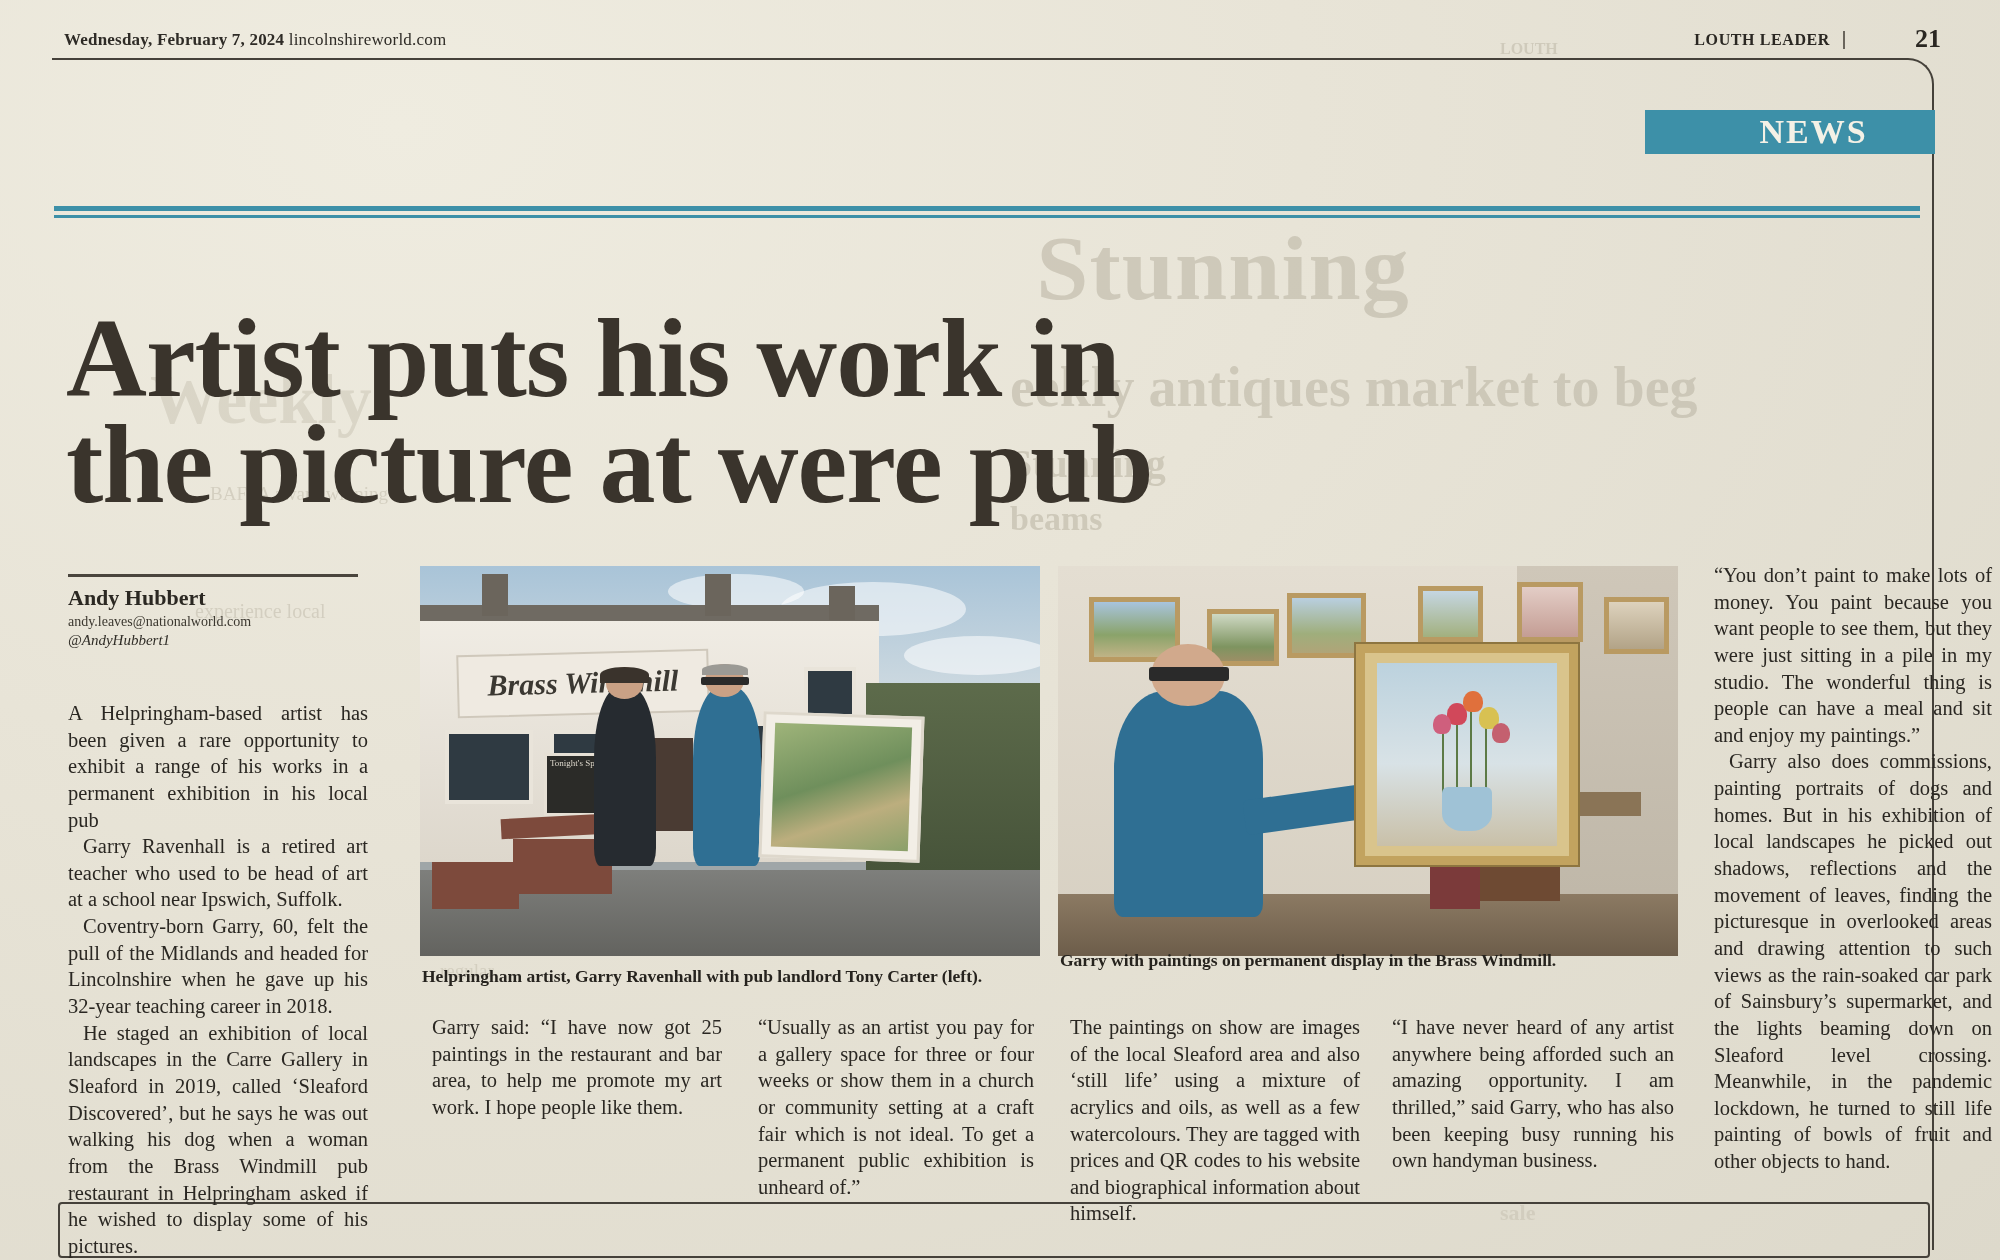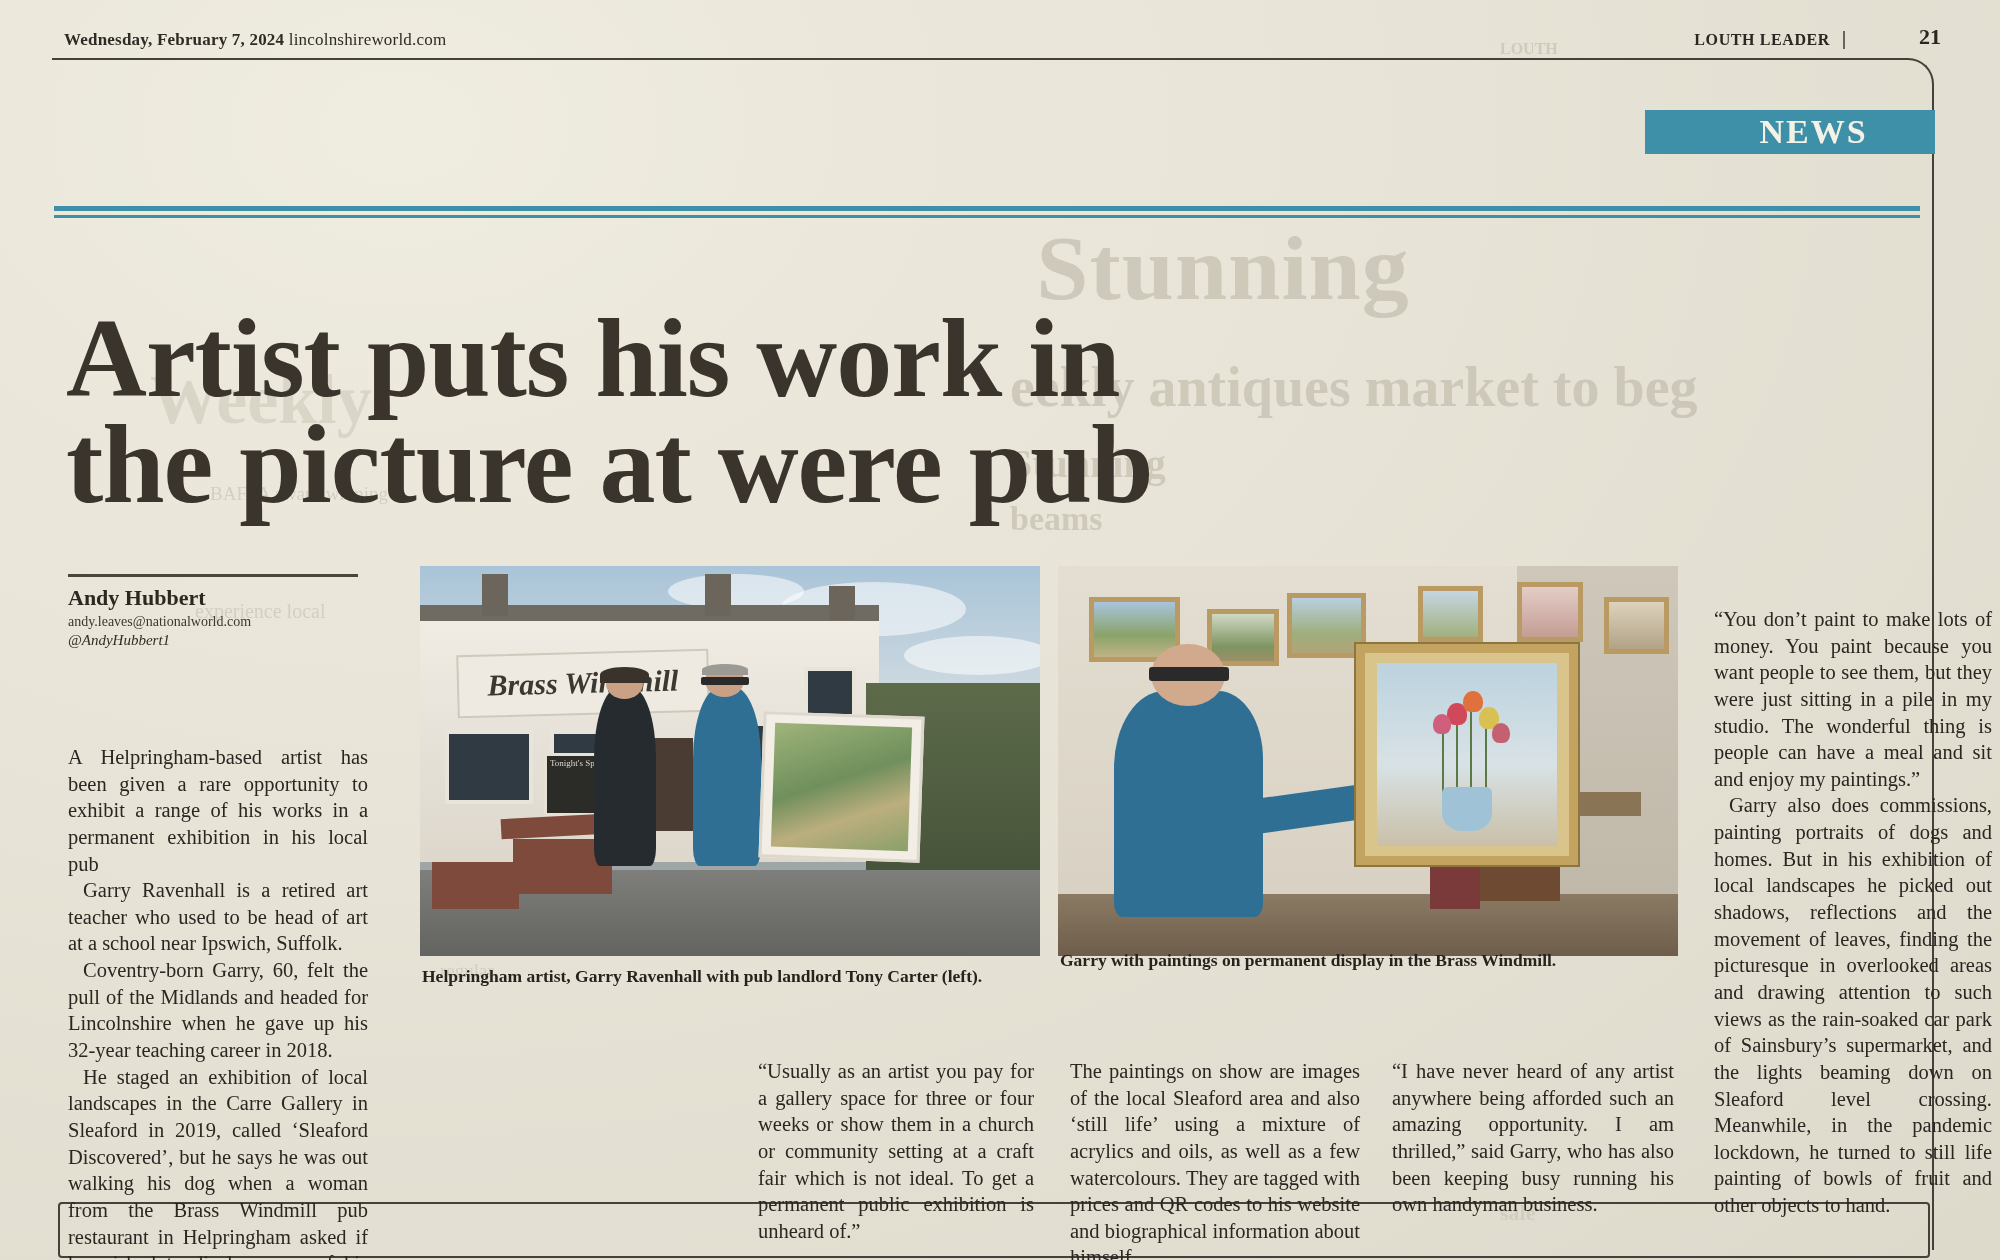--- a/index.html
+++ b/index.html
@@ -41,21 +41,21 @@
     color:#2e2b26;letter-spacing:.2px;
     font-family:"Liberation Serif",serif;
   }
   .masthead .site{font-weight:400;}
   .leader{
     position:absolute;right:127px;top:17px;font-size:16px;font-weight:700;
     letter-spacing:.6px;color:#2a2722;
   }
   .leader-bar{position:absolute;right:112px;top:17px;width:2px;height:18px;background:#6a655c;}
   .pageno{
-    position:absolute;right:16px;top:10px;font-size:22px;font-weight:700;color:#2a2722;
+    position:absolute;right:16px;top:10px;font-size:26px;font-weight:700;color:#2a2722;
   }
   
   #toprule{
     position:absolute;left:0;top:44px;width:1880px;height:1190px;
     border-top:2px solid #45413a;
     border-right:2px solid #45413a;
     border-top-right-radius:26px;
   }
   #bottomframe{
     position:absolute;left:6px;top:1188px;width:1868px;height:52px;
@@ -92,21 +92,21 @@
   #byline .name{font-size:22px;font-weight:700;color:#2b2822;}
   #byline .email{font-size:14px;color:#3b372f;margin-top:3px;}
   #byline .handle{font-size:15px;font-style:italic;color:#2f2c26;margin-top:2px;}
 
   
   .col{
     position:absolute;
     font-family:"Liberation Serif",serif;
     font-size:20.5px;line-height:1.30;color:#2a2722;
     text-align:justify;
-    -webkit-hyphens:auto;hyphens:auto;margin-top:44px;
+    -webkit-hyphens:auto;hyphens:auto;
   }
   .col p{margin:0;text-indent:0;}
   .col p + p{text-indent:15px;}
 
   #c1{left:16px;top:686px;width:300px;}
   #c2{left:380px;top:1000px;width:290px;}
   #c3{left:706px;top:1000px;width:276px;}
   #c4{left:1018px;top:1000px;width:290px;}
   #c5{left:1340px;top:1000px;width:282px;}
   #c6{left:1662px;top:548px;width:278px;}
@@ -310,20 +310,23 @@
     </div>
     <div class="cap" id="cap2">Garry with paintings on permanent display in the Brass Windmill.</div>
 
     <div class="col" id="c1">
       <p>A Helpringham-based artist has been given a rare opportunity to exhibit a range of his works in a permanent exhibition in his local pub</p>
       <p>Garry Ravenhall is a retired art teacher who used to be head of art at a school near Ipswich, Suffolk.</p>
       <p>Coventry-born Garry, 60, felt the pull of the Midlands and headed for Lincolnshire when he gave up his 32-year teaching career in 2018.</p>
       <p>He staged an exhibition of local landscapes in the Carre Gallery in Sleaford in 2019, called ‘Sleaford Discovered’, but he says he was out walking his dog when a woman from the Brass Windmill pub restaurant in Helpringham asked if he wished to display some of his pictures.</p>
     </div>
 
+    <div class="col" id="c2">
+      <p>Garry said: “I have now got 25 paintings in the restaurant and bar area, to help me promote my art work. I hope people like them.</p>
+    </div>
 
     <div class="col" id="c3">
       <p>“Usually as an artist you pay for a gallery space for three or four weeks or show them in a church or community setting at a craft fair which is not ideal. To get a permanent public exhibition is unheard of.”</p>
     </div>
 
     <div class="col" id="c4">
       <p>The paintings on show are images of the local Sleaford area and also ‘still life’ using a mixture of acrylics and oils, as well as a few watercolours. They are tagged with prices and QR codes to his website and biographical information about himself.</p>
     </div>
 
     <div class="col" id="c5">

